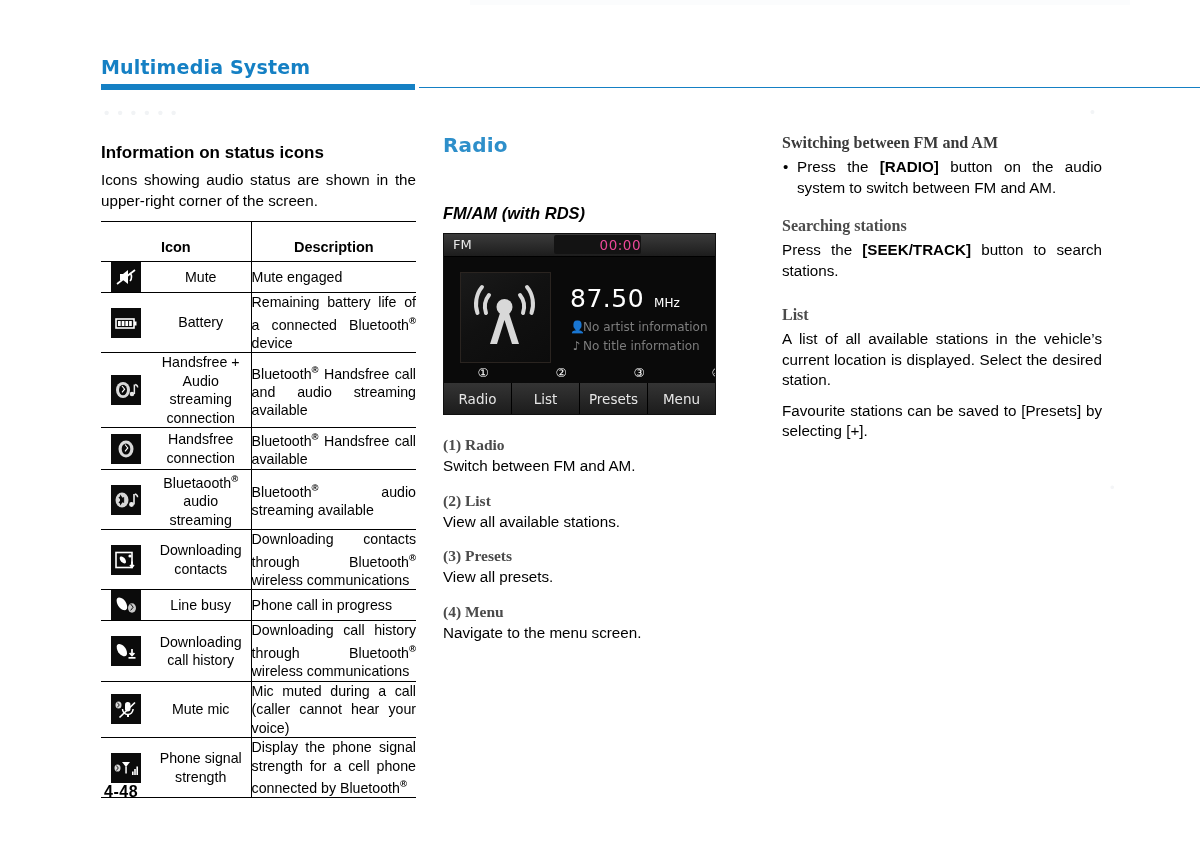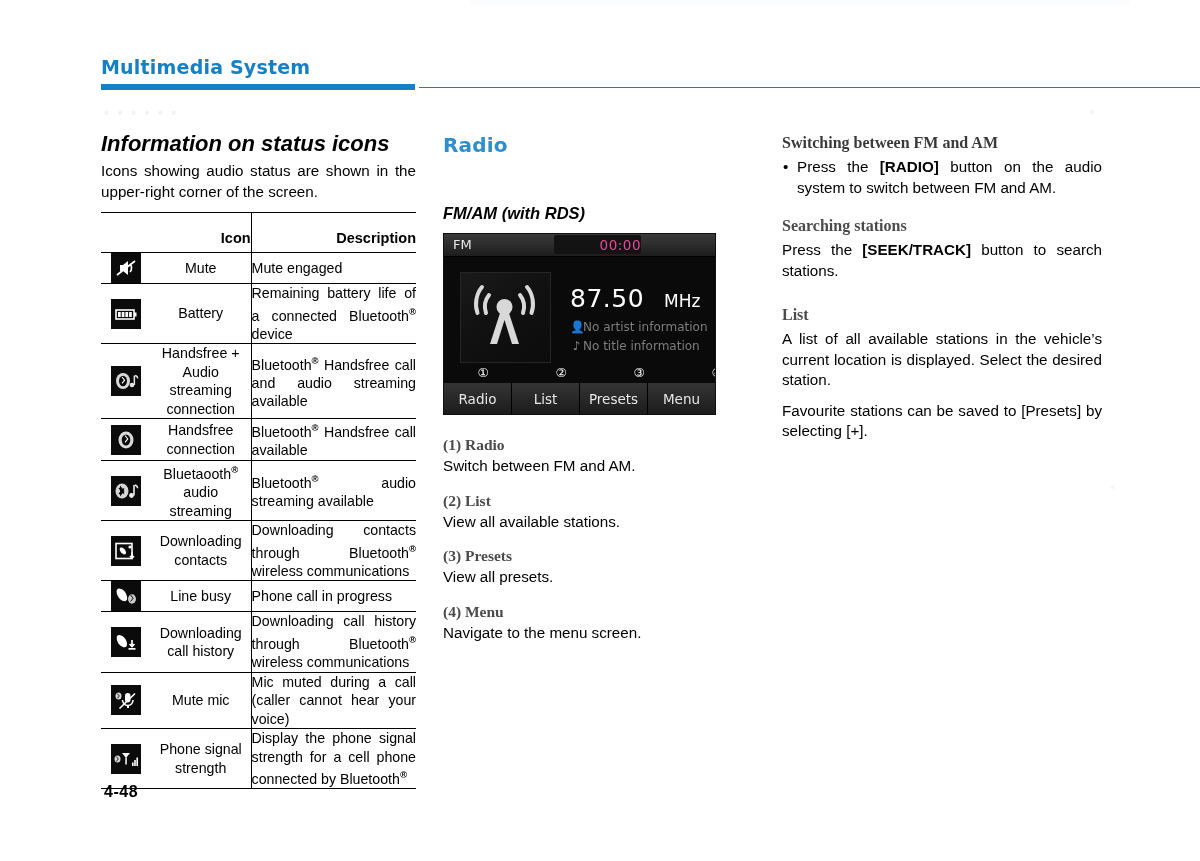--- a/index.html
+++ b/index.html
@@ -87,24 +87,23 @@
   .col {
     position: absolute;
     top: 133px;
   }
   .col-1 { left: 101px; width: 315px; }
   .col-2 { left: 443px; width: 316px; }
   .col-3 { left: 782px; width: 320px; }
 
   
   h2.sec-italic {
-    margin: 0 0 6px 0;
-    font-size: 22px;
-    font-weight: bold;
-    font-style: italic;
+    margin: 9px 0 6px 0;
+    font-size: 17px;
+    font-weight: bold;
     line-height: 22px;
     font-family: "Liberation Sans", sans-serif;
   }
   h2.sec-blue {
     margin: 0 0 6px 0;
     font-size: 20px;
     font-weight: bold;
     color: #2e8fca;
     line-height: 24px;
     letter-spacing: .2px;
@@ -174,21 +173,21 @@
   table.icon-table th,
   table.icon-table td {
     border-bottom: 1.6px solid #000;
     padding: 0;
     vertical-align: middle;
   }
   table.icon-table thead th {
     border-top: 1.6px solid #000;
     font-size: 14.5px;
     font-weight: bold;
-    text-align: right;
+    text-align: center;
     padding: 16px 0 5px 0;
     line-height: 18px;
   }
   .th-icon { width: 150px; border-right: 1.4px solid #000; }
   .th-desc { width: 165px; }
   td.cell-icon {
     width: 50px;
     text-align: center;
     padding: 6px 0;
   }
@@ -266,22 +265,22 @@
     border: 1px solid #2a2420;
   }
   .device .freq {
     position: absolute;
     left: 126px; top: 50px;
     color: #ffffff;
     font-size: 25px;
     letter-spacing: .5px;
   }
   .device .freq .unit {
-    font-size: 17px;
-    margin-left: 20px;
+    font-size: 12px;
+    margin-left: 10px;
     letter-spacing: 0;
   }
   .device .meta {
     position: absolute;
     left: 126px;
     color: #7d7d7d;
     font-size: 12px;
   }
   .device .meta.m1 { top: 86px; }
   .device .meta.m2 { top: 105px; }

